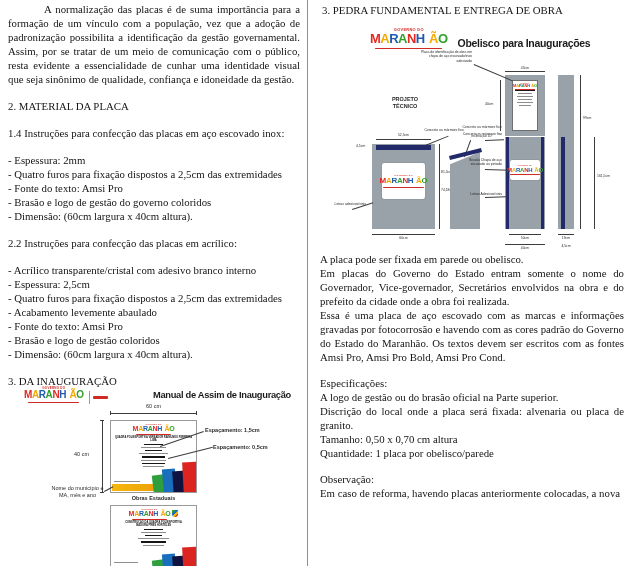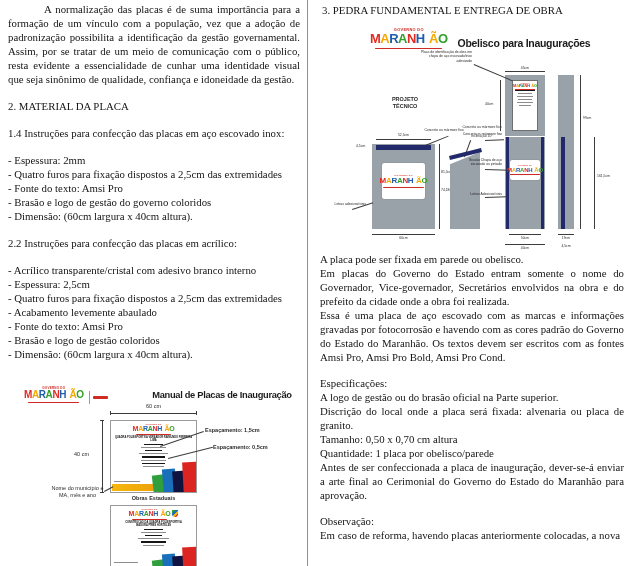--- a/index.html
+++ b/index.html
@@ -82,31 +82,32 @@
   <div class="plainline sec">2.2 Instruções para confecção das placas em acrílico:</div>
   <div class="list plainline sec">
     <div>- Acrílico transparente/cristal com adesivo branco interno</div>
     <div>- Espessura: 2,5cm</div>
     <div>- Quatro furos para fixação dispostos a 2,5cm das extremidades</div>
     <div>- Acabamento levemente abaulado</div>
     <div>- Fonte do texto: Amsi Pro</div>
     <div>- Brasão e logo de gestão coloridos</div>
     <div>- Dimensão: (60cm largura x 40cm altura).</div>
   </div>
+  <div class="plainline sec">3. DA INAUGURAÇÃO</div>
 </div>
 
 <div class="fig" style="left:0; top:383px; width:307px; height:183px">
   <div class="abs logo" style="left:24px; top:4px; font-size:10px">
       <div class="logo-top">GOVERNO DO</div>
       <div class="logo-word"><span style="color: rgb(226, 42, 34);">M</span><span style="color: rgb(245, 168, 0);">A</span><span style="color: rgb(31, 92, 173);">R</span><span style="color: rgb(51, 160, 44);">A</span><span style="color: rgb(226, 42, 34);">N</span><span style="color: rgb(31, 92, 173);">H<span class="logo-star">★</span></span><span style="color: rgb(245, 168, 0);">Ã</span><span style="color: rgb(51, 160, 44);">O</span></div>
       <div class="logo-tag"></div>
     </div>
   <div class="abs" style="left:89px; top:8px; width:1px; height:13px; background:#9a9a9a"></div>
   <div class="abs" style="left:93px; top:13px; width:15px; height:3px; background:#cf2b24; border-radius:1px"></div>
-  <div class="abs fig-title" style="left:152px; top:7px; width:140px; font-size:9.3px">Manual de Placas de Inauguração</div>
+  <div class="abs fig-title" style="left:152px; top:7px; width:140px; font-size:9.3px">Manual de Assim de Inauguração</div>
 
   <div class="lbl lbl-5" style="left:110px; top:20px; width:87px; text-align:center">60 cm</div>
   <div class="dim-h" style="left:110px; top:30px; width:87px"></div>
   <div class="tick-v" style="left:110px; top:28px"></div>
   <div class="tick-v" style="left:196px; top:28px"></div>
 
   <div class="lbl lbl-5" style="left:74px; top:68px">40 cm</div>
   <div class="dim-v" style="left:102px; top:37px; height:73px"></div>
   <div class="tick-h" style="left:100px; top:37px"></div>
   <div class="tick-h" style="left:100px; top:109px"></div>
@@ -269,16 +270,15 @@
 
 <div id="right-text">
   <p class="bodytxt">A placa pode ser fixada em parede ou obelisco.</p>
   <p class="bodytxt">Em placas do Governo do Estado entram somente o nome do Governador, Vice-governador, Secretários envolvidos na obra e do prefeito da cidade onde a obra foi realizada.</p>
   <p class="bodytxt">Essa é uma placa de aço escovado com as marcas e informações gravadas por fotocorrosão e havendo com as cores padrão do Governo do Estado do Maranhão. Os textos devem ser escritos com as fontes Amsi Pro, Amsi Pro Bold, Amsi Pro Cond.</p>
   <p class="plainline" style="margin-top:12px">Especificações:</p>
   <p class="bodytxt">A logo de gestão ou do brasão oficial na Parte superior.</p>
   <p class="bodytxt">Discrição do local onde a placa será fixada: alvenaria ou placa de granito.</p>
   <p class="bodytxt">Tamanho: 0,50 x 0,70 cm altura</p>
   <p class="bodytxt">Quantidade: 1 placa por obelisco/parede</p>
-  <p class="bodytxt">Antes de ser confeccionada a placa de inauguração, dever-se-á enviar a arte final ao Cerimonial do Governo do Estado do Maranhão para aprovação.</p>
   <p class="plainline" style="margin-top:12px">Observação:</p>
   <p class="bodytxt">Em caso de reforma, havendo placas anteriormente colocadas, a nova</p>
 </div>
 
 </body></html>

